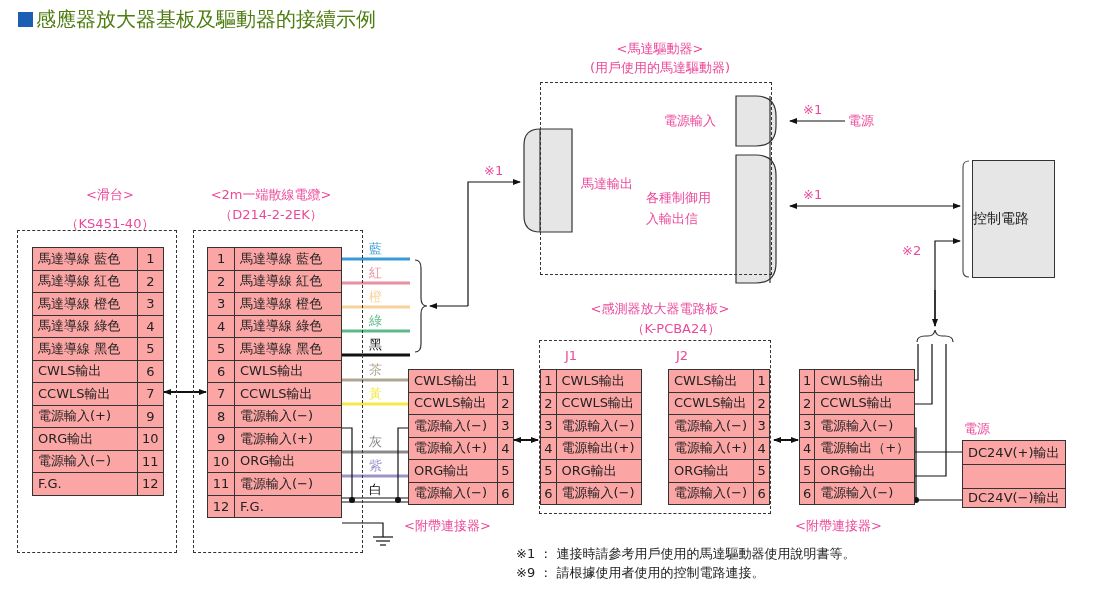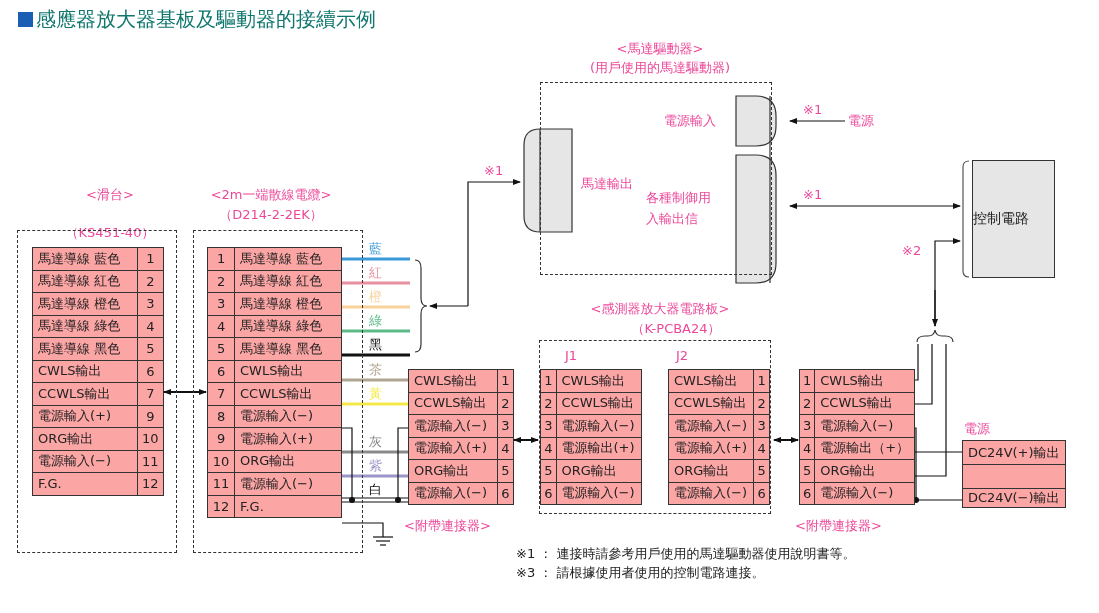--- a/index.html
+++ b/index.html
@@ -1,19 +1,19 @@
 <!DOCTYPE html>
 <html><head>
 <meta charset="utf-8">
 <style>
   html, body { margin: 0; padding: 0; background: #ffffff; }
   body { width: 1099px; height: 613px; position: relative; overflow: hidden;
          font-family: "DejaVu Sans", "Liberation Sans", sans-serif; color: #222; }
   .abs { position: absolute; }
-  .title { left: 18px; top: 6px; font-size: 20px; color: #0f766e; white-space: nowrap; display: flex; align-items: center; }
+  .title { left: 18px; top: 6px; font-size: 20px; color: #4d7c0f; white-space: nowrap; display: flex; align-items: center; }
   .title .sq { display: inline-block; width: 15px; height: 15px; background: #1a5fb4; margin-right: 3px; }
   .lbl { font-size: 13px; color: #ec4899; white-space: nowrap; text-align: center; }
   .dash { border: 1.2px dashed #333; box-sizing: border-box; }
   table.term { position: absolute; border-collapse: collapse; background: #fca5a5; font-size: 13px; }
   table.term td { border: 1.3px solid #333; height: 22.5px; padding: 0 5px; white-space: nowrap; color: #222; box-sizing: border-box; }
   table.term td.num { text-align: center; padding: 0 3px; }
   .box { position: absolute; background: #e6e6e6; border: 1.3px solid #333; box-sizing: border-box; }
   svg.wires { position: absolute; left: 0; top: 0; }
   .wlabel { position: absolute; font-size: 13px; white-space: nowrap; }
   .note { font-size: 13px; white-space: nowrap; }
@@ -90,21 +90,21 @@
   <line x1="540" y1="129" x2="540" y2="232" stroke="#333" stroke-width="1.2"></line>
   <line x1="770" y1="96" x2="770" y2="283" stroke="#333" stroke-width="1.2"></line>
 
   <line x1="845" y1="121" x2="790" y2="121" stroke="#111" stroke-width="1.2" marker-end="url(#ah)"></line>
   <line x1="960" y1="206" x2="790" y2="206" stroke="#111" stroke-width="1.2" marker-end="url(#ah)" marker-start="url(#ahs)"></line>
 
   <path d="M969,161 q-6,0 -6,6 v104 q0,6 6,6" fill="none" stroke="#555" stroke-width="1.2"></path>
 </svg>
 
 <div class="abs lbl" style="left:55px;top:186px;width:110px">&lt;滑台&gt;</div>
-<div class="abs lbl" style="left:45px;top:224px;width:130px">（KS451-40）</div>
+<div class="abs lbl" style="left:45px;top:215px;width:130px">（KS451-40）</div>
 <div class="abs dash" style="left:17px;top:230px;width:160px;height:323px"></div>
 <table class="term" style="left:32px;top:247px;width:132px">
   <tbody id="slider-rows">
       <tr>
         <td>馬達導線 藍色</td>
         <td class="num">1</td>
       </tr>
       <tr>
         <td>馬達導線 紅色</td>
         <td class="num">2</td>
@@ -364,13 +364,13 @@
 <div class="abs lbl" style="left:803px;top:102px">※1</div>
 <div class="abs lbl" style="left:803px;top:187px">※1</div>
 <div class="abs lbl" style="left:484px;top:163px">※1</div>
 
 <div class="box" style="left:972px;top:160px;width:83px;height:118px;display:flex;align-items:center;font-size:14px">
   <span>控制電路</span>
 </div>
 <div class="abs lbl" style="left:902px;top:243px">※2</div>
 
 <div class="abs note" style="left:516px;top:545px">※1 ： 連接時請參考用戶使用的馬達驅動器使用說明書等。</div>
-<div class="abs note" style="left:516px;top:564px">※3 ： 請根據使用者使用的控制電路連接。</div>
+<div class="abs note" style="left:516px;top:564px">※9 ： 請根據使用者使用的控制電路連接。</div>
 
 </body></html>

